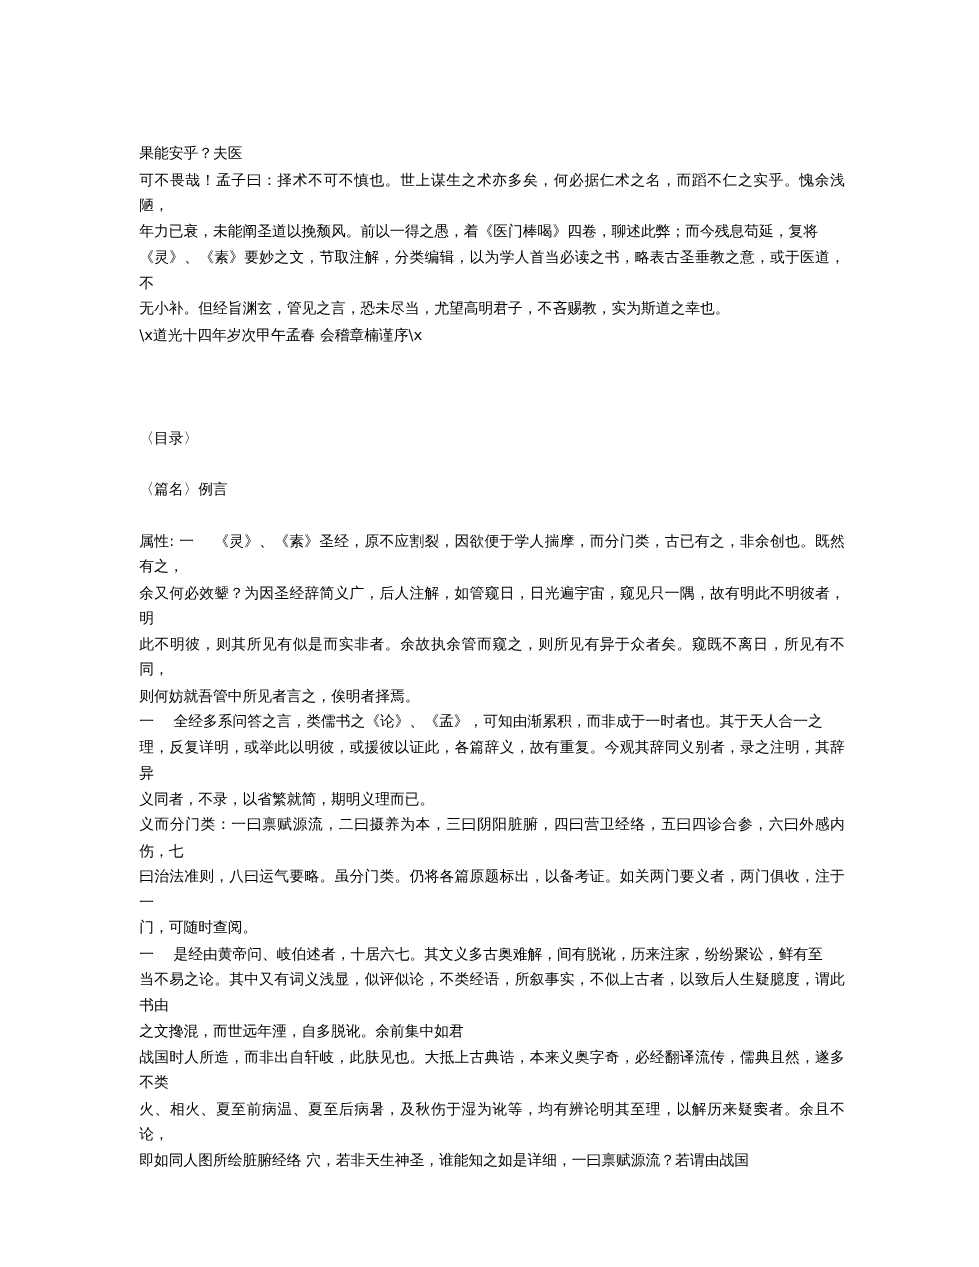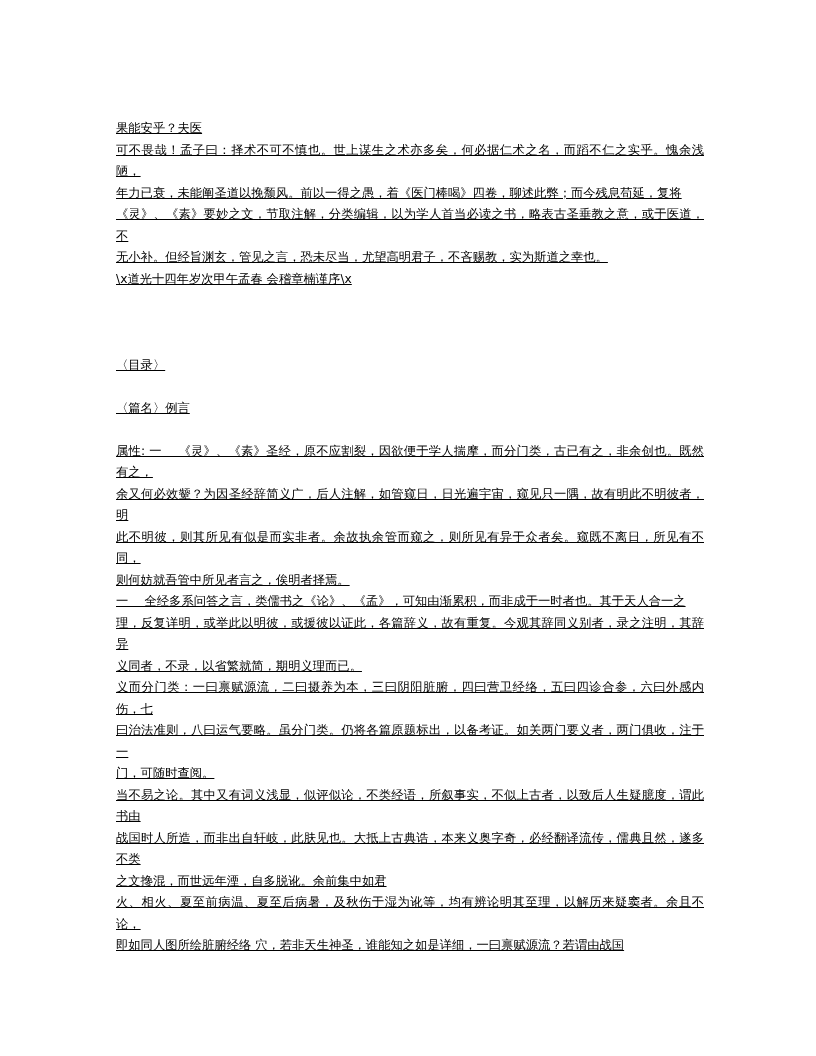--- a/index.html
+++ b/index.html
@@ -12,21 +12,20 @@
     height: 1056px;
     font-family: "DejaVu Sans", "Liberation Sans", sans-serif;
     color: #000000;
   }
   .page {
     position: relative;
     width: 816px;
     height: 1056px;
     box-sizing: border-box;
     padding: 118px 112px 60px 116px;
-    text-decoration: underline;
   }
   .doc-body {
     font-size: 12.3px;
     line-height: 21.5px;
     text-align: justify;
     text-justify: inter-ideograph;
   }
   .para {
     margin: 0;
     padding: 0;
@@ -67,20 +66,21 @@
     <p class="para">属性: 一 　《灵》、《素》圣经，原不应割裂，因欲便于学人揣摩，而分门类，古已有之，非余创也。既然有之，</p>
     <p class="para">余又何必效颦？为因圣经辞简义广，后人注解，如管窥日，日光遍宇宙，窥见只一隅，故有明此不明彼者，明</p>
     <p class="para">此不明彼，则其所见有似是而实非者。余故执余管而窥之，则所见有异于众者矣。窥既不离日，所见有不同，</p>
     <p class="para">则何妨就吾管中所见者言之，俟明者择焉。</p>
     <p class="para">一 　全经多系问答之言，类儒书之《论》、《孟》，可知由渐累积，而非成于一时者也。其于天人合一之</p>
     <p class="para">理，反复详明，或举此以明彼，或援彼以证此，各篇辞义，故有重复。今观其辞同义别者，录之注明，其辞异</p>
     <p class="para">义同者，不录，以省繁就简，期明义理而已。</p>
     <p class="para">义而分门类：一曰禀赋源流，二曰摄养为本，三曰阴阳脏腑，四曰营卫经络，五曰四诊合参，六曰外感内伤，七</p>
     <p class="para">曰治法准则，八曰运气要略。虽分门类。仍将各篇原题标出，以备考证。如关两门要义者，两门俱收，注于一</p>
     <p class="para">门，可随时查阅。</p>
+    <p class="para">一 　是经由黄帝问、岐伯述者，十居六七。其文义多古奥难解，间有脱讹，历来注家，纷纷聚讼，鲜有至</p>
     <p class="para">当不易之论。其中又有词义浅显，似评似论，不类经语，所叙事实，不似上古者，以致后人生疑臆度，谓此书由</p>
+    <p class="para">之文搀混，而世远年湮，自多脱讹。余前集中如君</p>
     <p class="para">战国时人所造，而非出自轩岐，此肤见也。大抵上古典诰，本来义奥字奇，必经翻译流传，儒典且然，遂多不类</p>
-    <p class="para">之文搀混，而世远年湮，自多脱讹。余前集中如君</p>
     <p class="para">火、相火、夏至前病温、夏至后病暑，及秋伤于湿为讹等，均有辨论明其至理，以解历来疑窦者。余且不论，</p>
     <p class="para">即如同人图所绘脏腑经络 穴，若非天生神圣，谁能知之如是详细，一曰禀赋源流？若谓由战国</p>
 
   </div>
 </div>
 
 </body></html>

